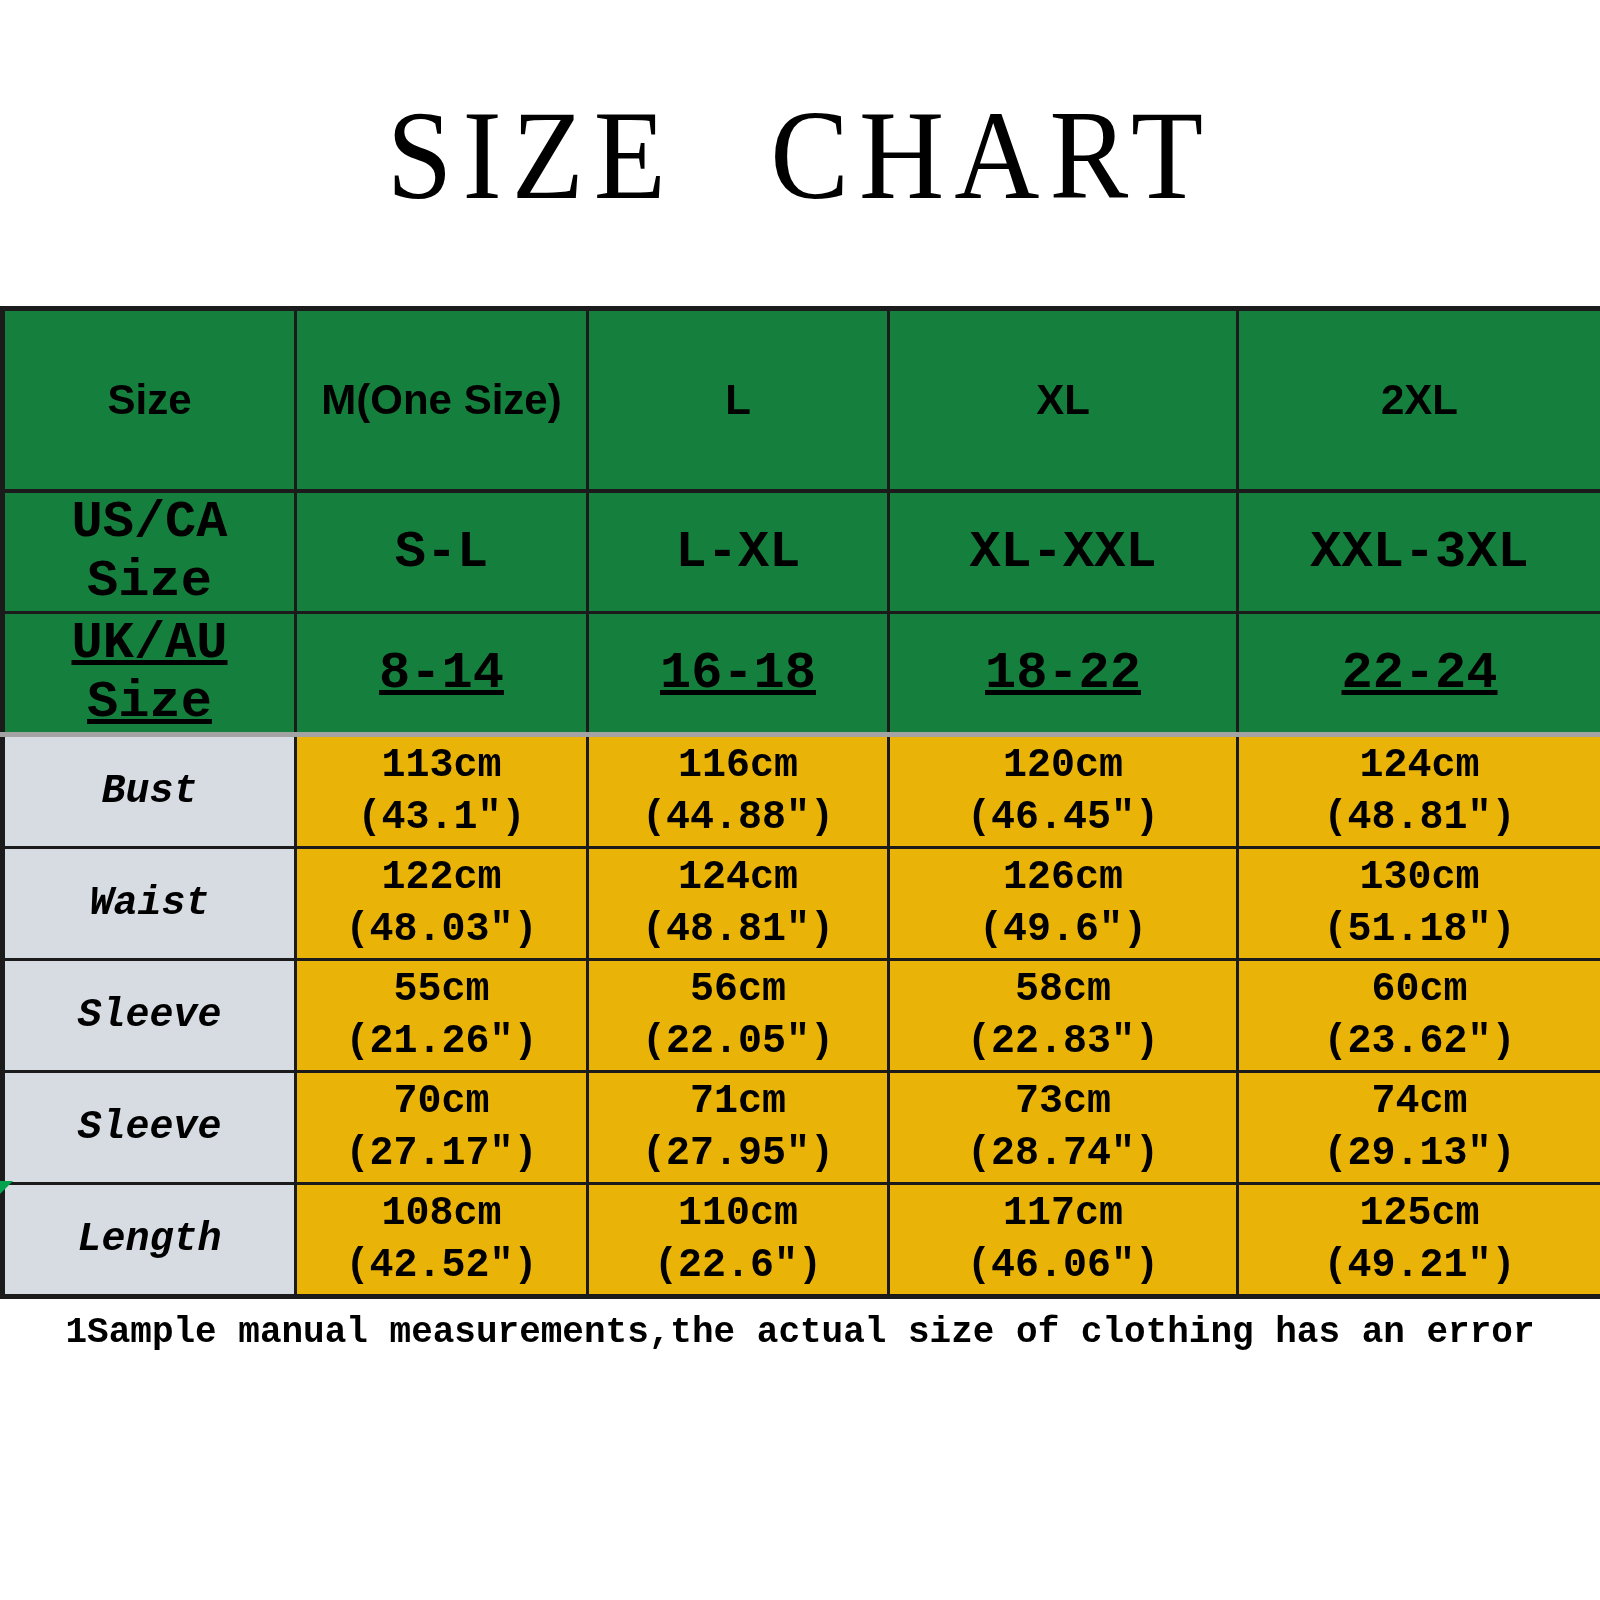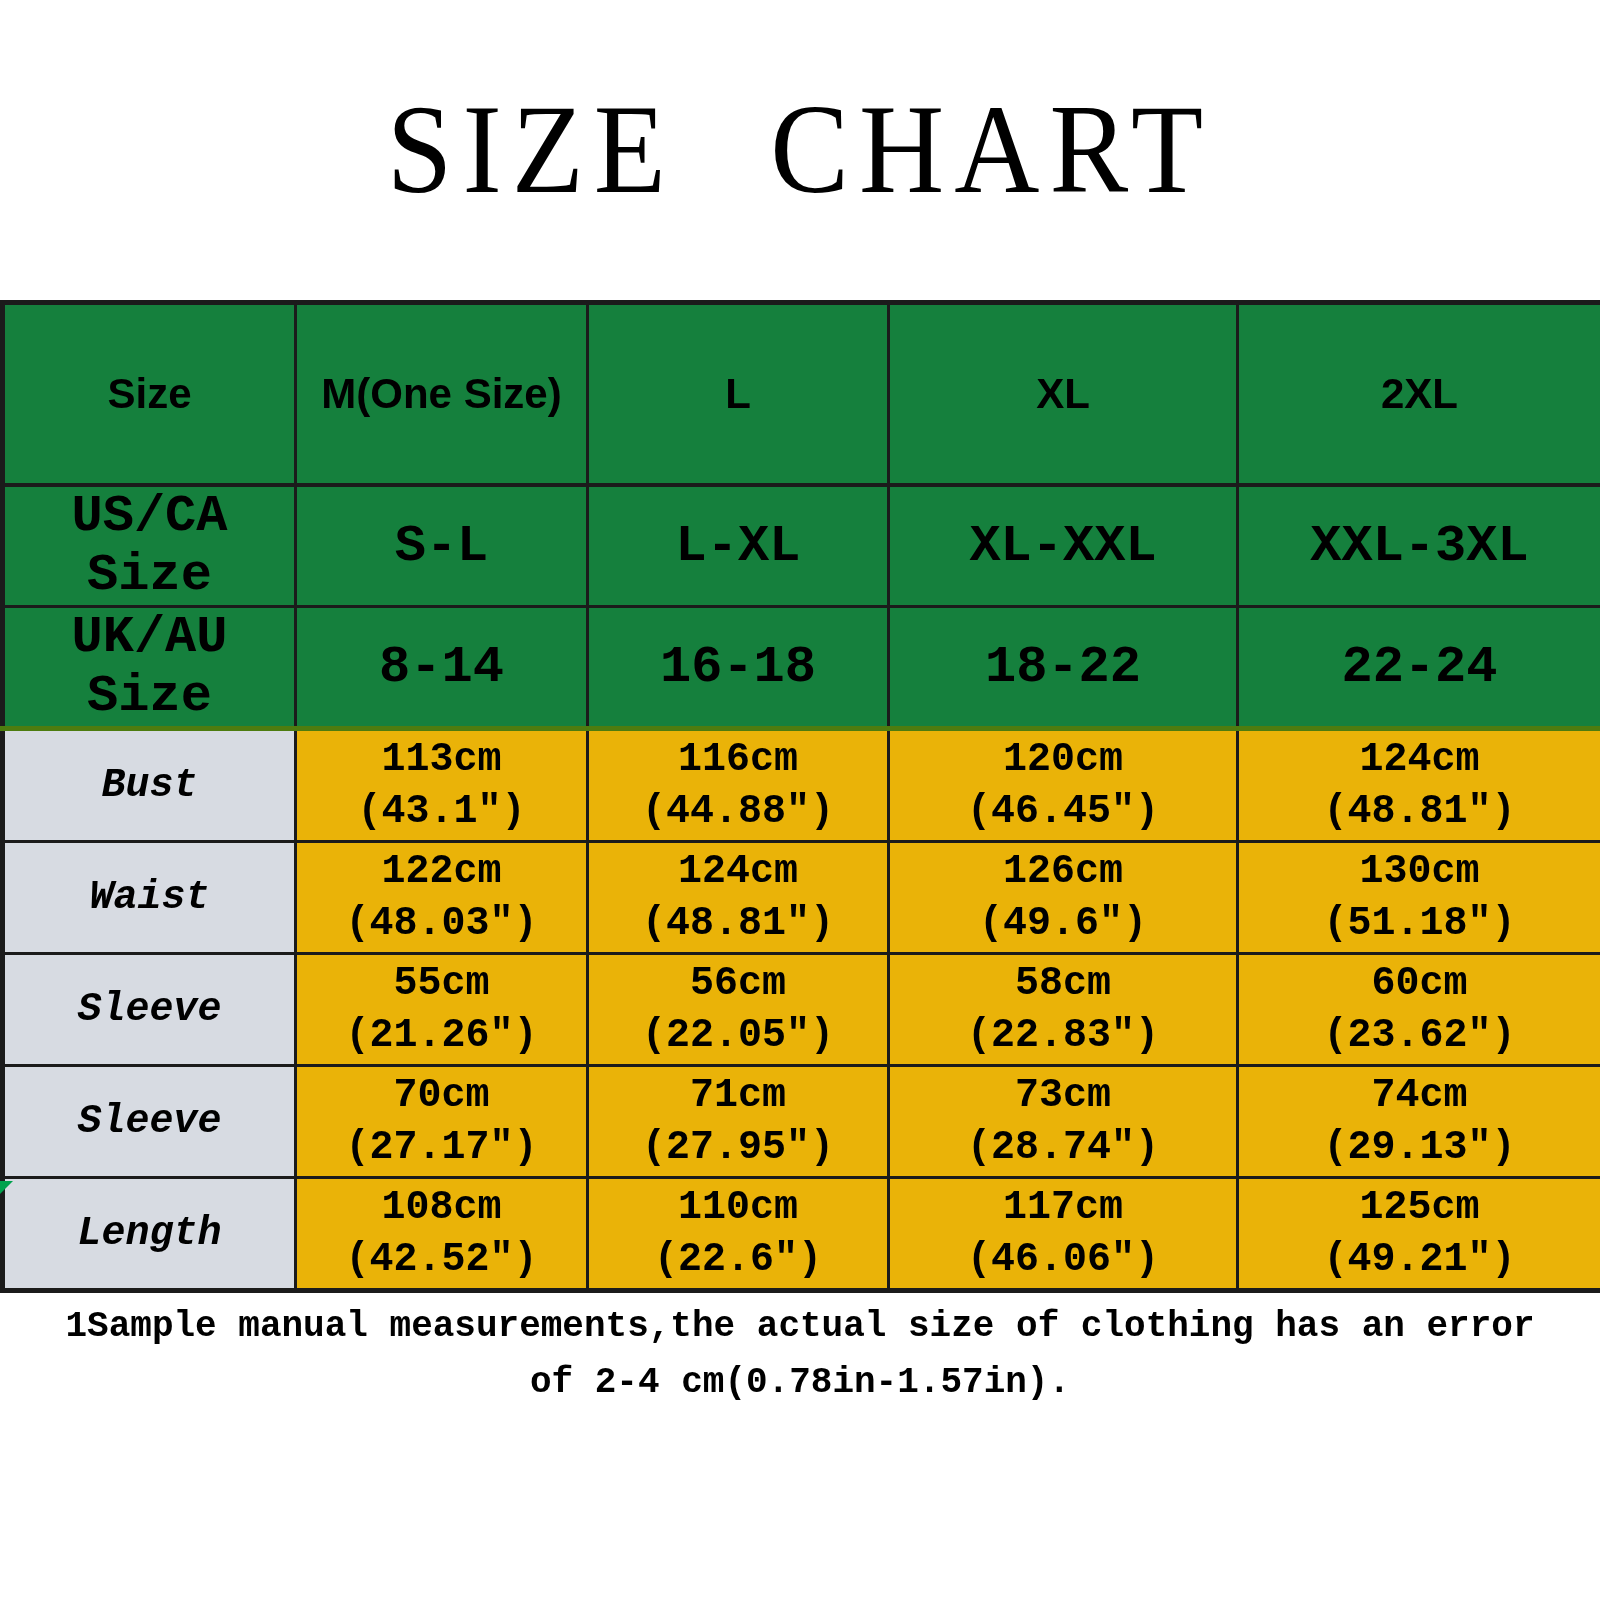--- a/index.html
+++ b/index.html
@@ -13,20 +13,21 @@
     overflow: hidden;
     position: relative;
     font-family: "Liberation Mono", monospace;
     color: #000000;
   }
   .title-wrap {
     height: 300px;
     display: flex;
     align-items: center;
     justify-content: center;
+    margin-top: 6px;
   }
   .page-title {
     font-family: "Liberation Serif", serif;
     font-size: 118px;
     font-weight: 500;
     letter-spacing: 10px;
     word-spacing: 55px;
     transform: scaleY(1.08);
     white-space: nowrap;
   }
@@ -50,21 +51,21 @@
     font-weight: bold;
     font-size: 42px;
     border-bottom: 4px solid #1b1b1b;
   }
   tr.size-row td {
     height: 62px;
     background: #15803d;
     font-weight: bold;
     font-size: 52px;
   }
-  tr.size-row-1 td { border-bottom: 5px solid #4d7c0f; }
+  tr.size-row-1 td { border-bottom: 5px solid #a3a3a3; text-decoration: underline; }
   tr.measure-row td {
     height: 109px;
     background: #eab308;
     font-weight: bold;
     font-size: 40px;
     line-height: 52px;
   }
   tr.measure-row td.row-label-cell {
     background: #d7dbe2;
     font-style: italic;
@@ -228,14 +229,13 @@
         <div>(49.21″)</div>
       </td>
     </tr>
   </tbody>
 </table>
 
 <div class="corner-marker" style="top: 1181px;"></div>
 
 <div class="note">
   <div>1Sample manual measurements,the actual size of clothing has an error</div>
-  <div>of 2-4 cm(0.78in-1.57in).</div>
 </div>
 
 </body></html>

